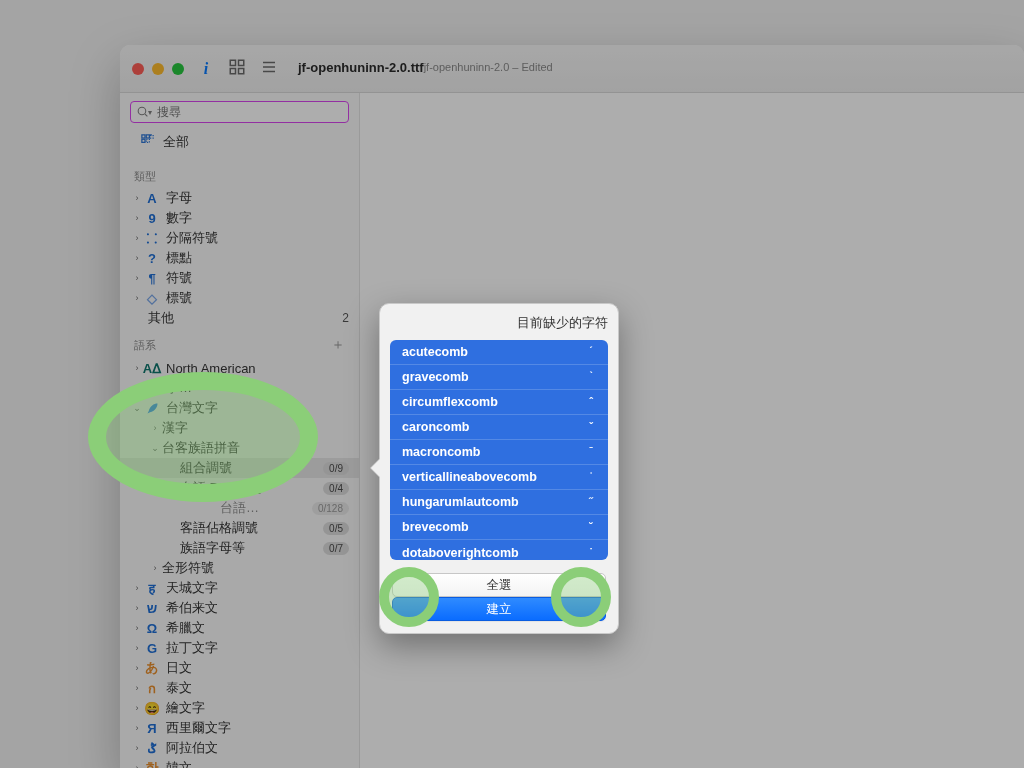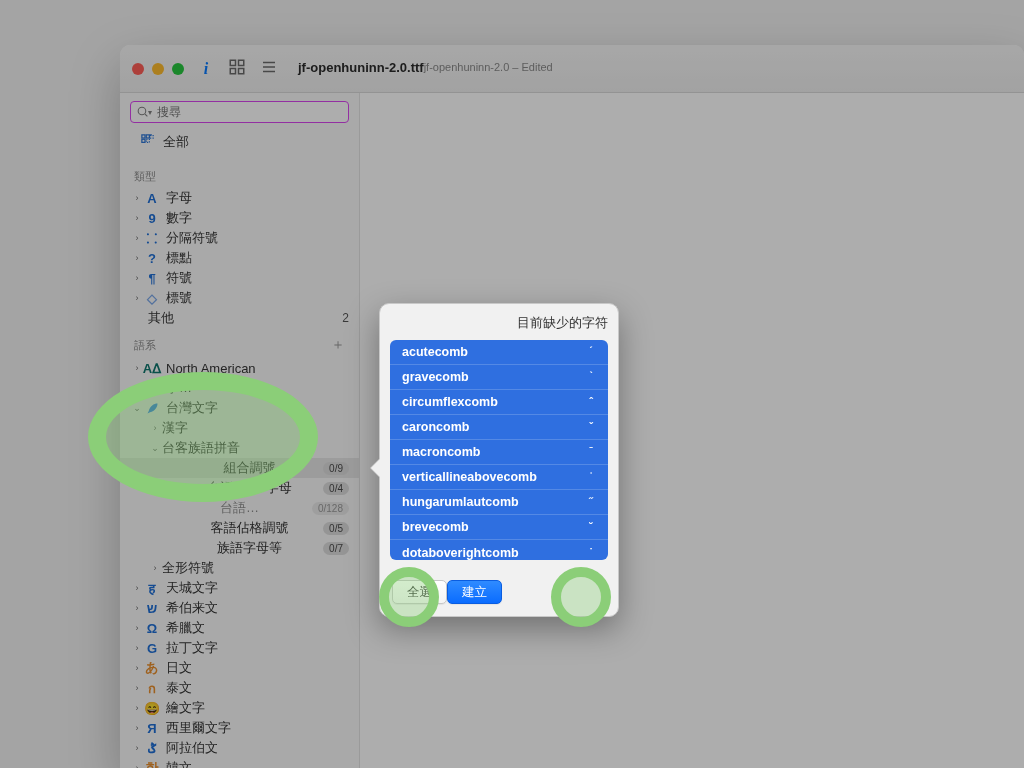--- a/index.html
+++ b/index.html
@@ -35,38 +35,38 @@
 
   .tree { list-style:none; }
   .tree li { display:flex; align-items:center; height:20px; padding-right:10px; }
   .tree .arrow { width:10px; text-align:center; font-size:9px; color:#6a6a6a; margin-right:2px; }
   .tree .ic { width:16px; display:inline-flex; justify-content:center; margin-right:6px; font-weight:600; font-size:13px;}
   .tree .lbl { flex:1; white-space:nowrap; overflow:hidden; text-overflow:ellipsis; }
   .tree .badge { background:#dcdcdc; color:#4b4b4b; border-radius:8px; font-size:10px; padding:1px 6px; margin-left:4px;}
   .tree .count { color:#555; font-size:12px; margin-left:4px; }
   .tree li.lvl0 { padding-left: 12px; }
   .tree li.lvl1 { padding-left: 30px; }
-  .tree li.lvl2 { padding-left: 48px; text-align: center; }
+  .tree li.lvl2 { padding-left: 48px; }
   .tree li.selected { background:#e6e6e6; }
 
   .ic-blue { color:#1f6fd6; }
   .ic-feather svg { width:15px; height:15px; }
   .svg-ic { width:15px; height:15px; }
 
   .content { flex:1; background:#fff; }
 
   
   .popover { position:absolute; z-index:60; left:379px; top:303px; width:240px; background:#f1f1f1; border:1px solid #c8c8c8; border-radius:10px; box-shadow:0 12px 32px rgba(0,0,0,0.35); padding:10px 10px 12px; }
   .popover .caret { position:absolute; left:-9px; top:155px; width:0; height:0; border-top:9px solid transparent; border-bottom:9px solid transparent; border-right:9px solid #f1f1f1; filter: drop-shadow(-1px 0 0 #c8c8c8); }
   .pop-title { text-align:right; font-size:13px; color:#333; margin-bottom:8px; }
   .pop-list { background:#2f6fe0; border-radius:6px; overflow:hidden; height:220px; }
   .pop-list .item { display:flex; justify-content:space-between; color:#fff; font-size:12.5px; font-weight:600; padding:5px 10px 5px 12px; border-bottom:1px solid rgba(255,255,255,0.18); }
   .pop-list .item:last-child { border-bottom:none; padding-top:6px; padding-bottom:3px;}
   .pop-list .diac { font-size:11px; opacity:0.95; width:14px; text-align:center;}
-  .pop-buttons { display:flex; justify-content:flex-start; margin-top:20px; padding:0 2px;}
+  .pop-buttons { display:flex; justify-content:space-between; margin-top:13px; padding:0 2px;flex-direction:column;}
   .btn { height:24px; padding:0 14px; font-size:12.5px; border-radius:5px; border:1px solid #c7c7c7; background:linear-gradient(#ffffff,#f4f4f4); color:#333; cursor:pointer; box-shadow:0 1px 1px rgba(0,0,0,0.06);}
   .btn.primary { background:linear-gradient(#2f8bff,#0a6cff); border:1px solid #0a5de0; color:#fff; font-weight:500;}
 
   
   .ring { position:absolute; z-index:70; border-radius:999px; background:rgba(140, 206, 120, 0.38); border:7px solid #8bce78; pointer-events:none; }
   .ring.big { left:88px; top:372px; width:230px; height:130px; border-width:18px; border-radius:50%/50%; }
   .ring.small1 { left:379px; top:567px; width:60px; height:60px; border-width:10px;}
   .ring.small2 { left:551px; top:567px; width:60px; height:60px; border-width:10px;}
 
 </style>

